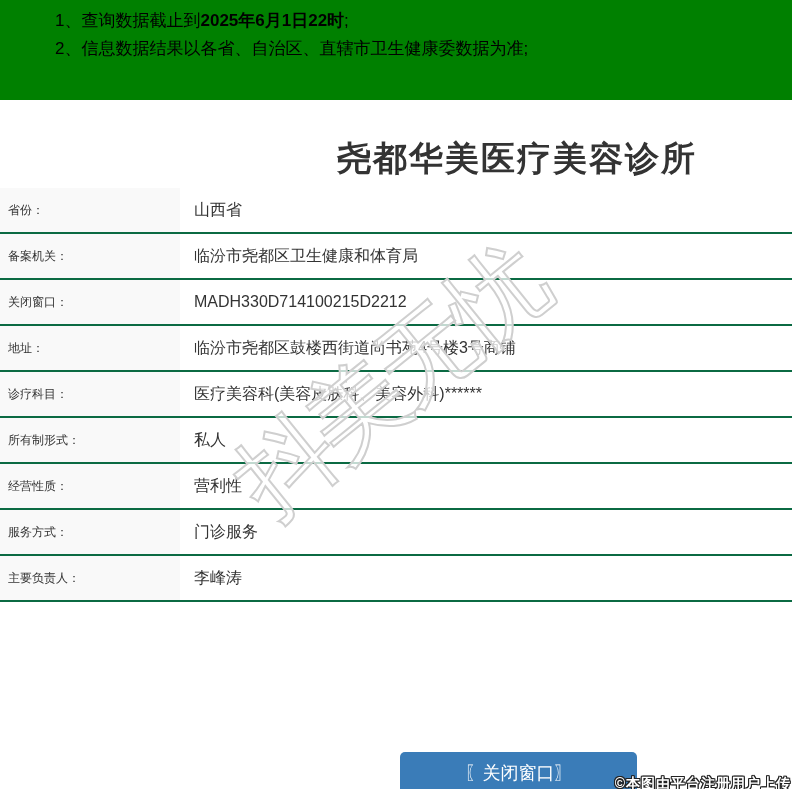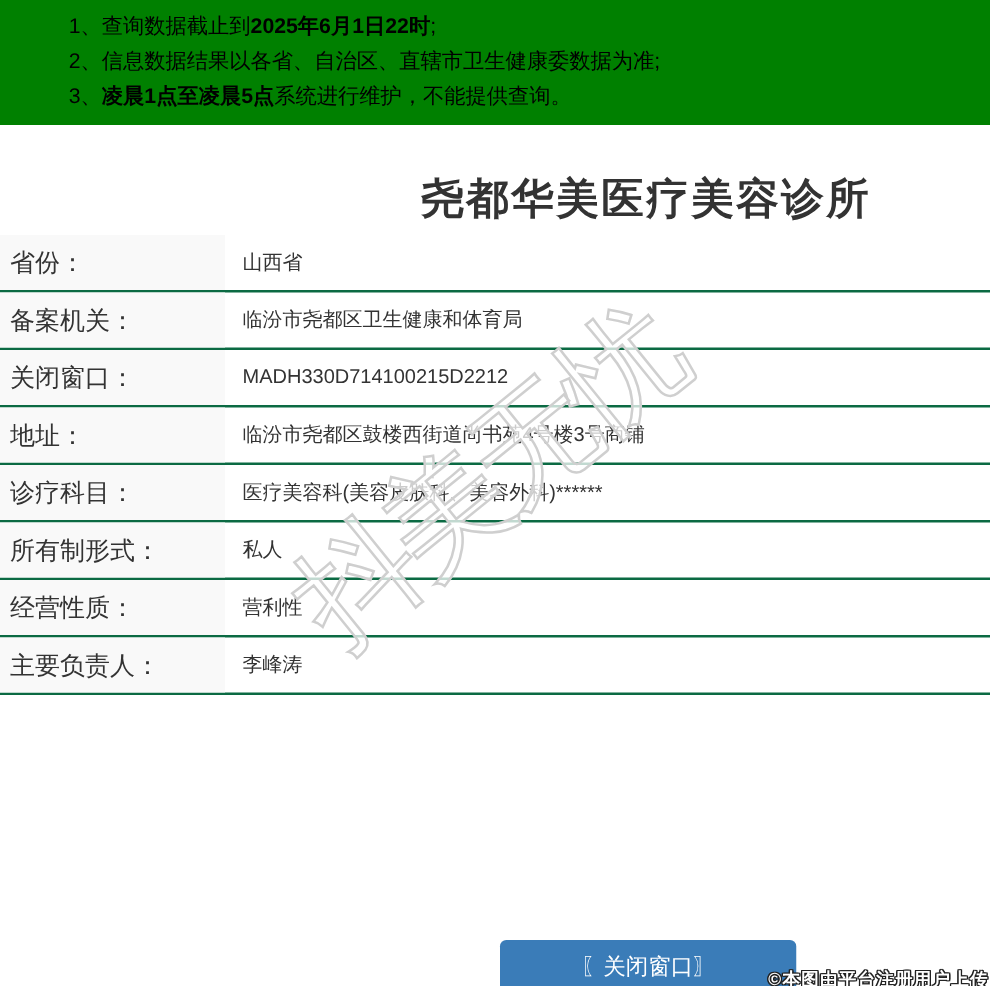--- a/index.html
+++ b/index.html
@@ -50,21 +50,21 @@
   .info-row{
     display:flex;
     height:46px;
     border-bottom:2px solid var(--divider-green);
   }
   .info-label{
     width:180px;
     background:var(--label-bg);
     display:flex;align-items:center;
     padding-left:8px;
-    font-size:20px;
+    font-size:12px;
     color:var(--text-dark);
   }
   .info-value{
     flex:1;
     display:flex;align-items:center;
     padding-left:14px;
     font-size:16px;
     color:var(--text-dark);
   }
   
@@ -112,21 +112,20 @@
 </style>
 </head>
 <body>
 
 <div class="banner">
   <div>
   <div class="notice-line"><span class="n-num">1、</span><span class="n-pre">查询数据截止到</span><b class="n-bold">2025年6月1日22时</b><span class="n-post">;</span></div>
 
   <div class="notice-line"><span class="n-num">2、</span><span class="n-pre">信息数据结果以各省、自治区、直辖市卫生健康委数据为准;</span><b class="n-bold"></b><span class="n-post"></span></div>
 
-  <div class="notice-line"><span class="n-num">3、</span><span class="n-pre"></span><b class="n-bold">凌晨1点至凌晨5点</b><span class="n-post">系统进行维护，不能提供查询。</span></div>
 </div>
 </div>
 
 <h1 class="page-title">尧都华美医疗美容诊所</h1>
 
 <div class="info-table">
   <div class="info-row">
     <div class="info-label">省份：</div>
     <div class="info-value">山西省</div>
   </div>
@@ -154,20 +153,24 @@
   <div class="info-row">
     <div class="info-label">所有制形式：</div>
     <div class="info-value">私人</div>
   </div>
 
   <div class="info-row">
     <div class="info-label">经营性质：</div>
     <div class="info-value">营利性</div>
   </div>
 
+  <div class="info-row">
+    <div class="info-label">服务方式：</div>
+    <div class="info-value">门诊服务</div>
+  </div>
 
 
   <div class="info-row">
     <div class="info-label">主要负责人：</div>
     <div class="info-value">李峰涛</div>
   </div>
 
 </div>
 
 <div class="watermark">抖美无忧</div>

